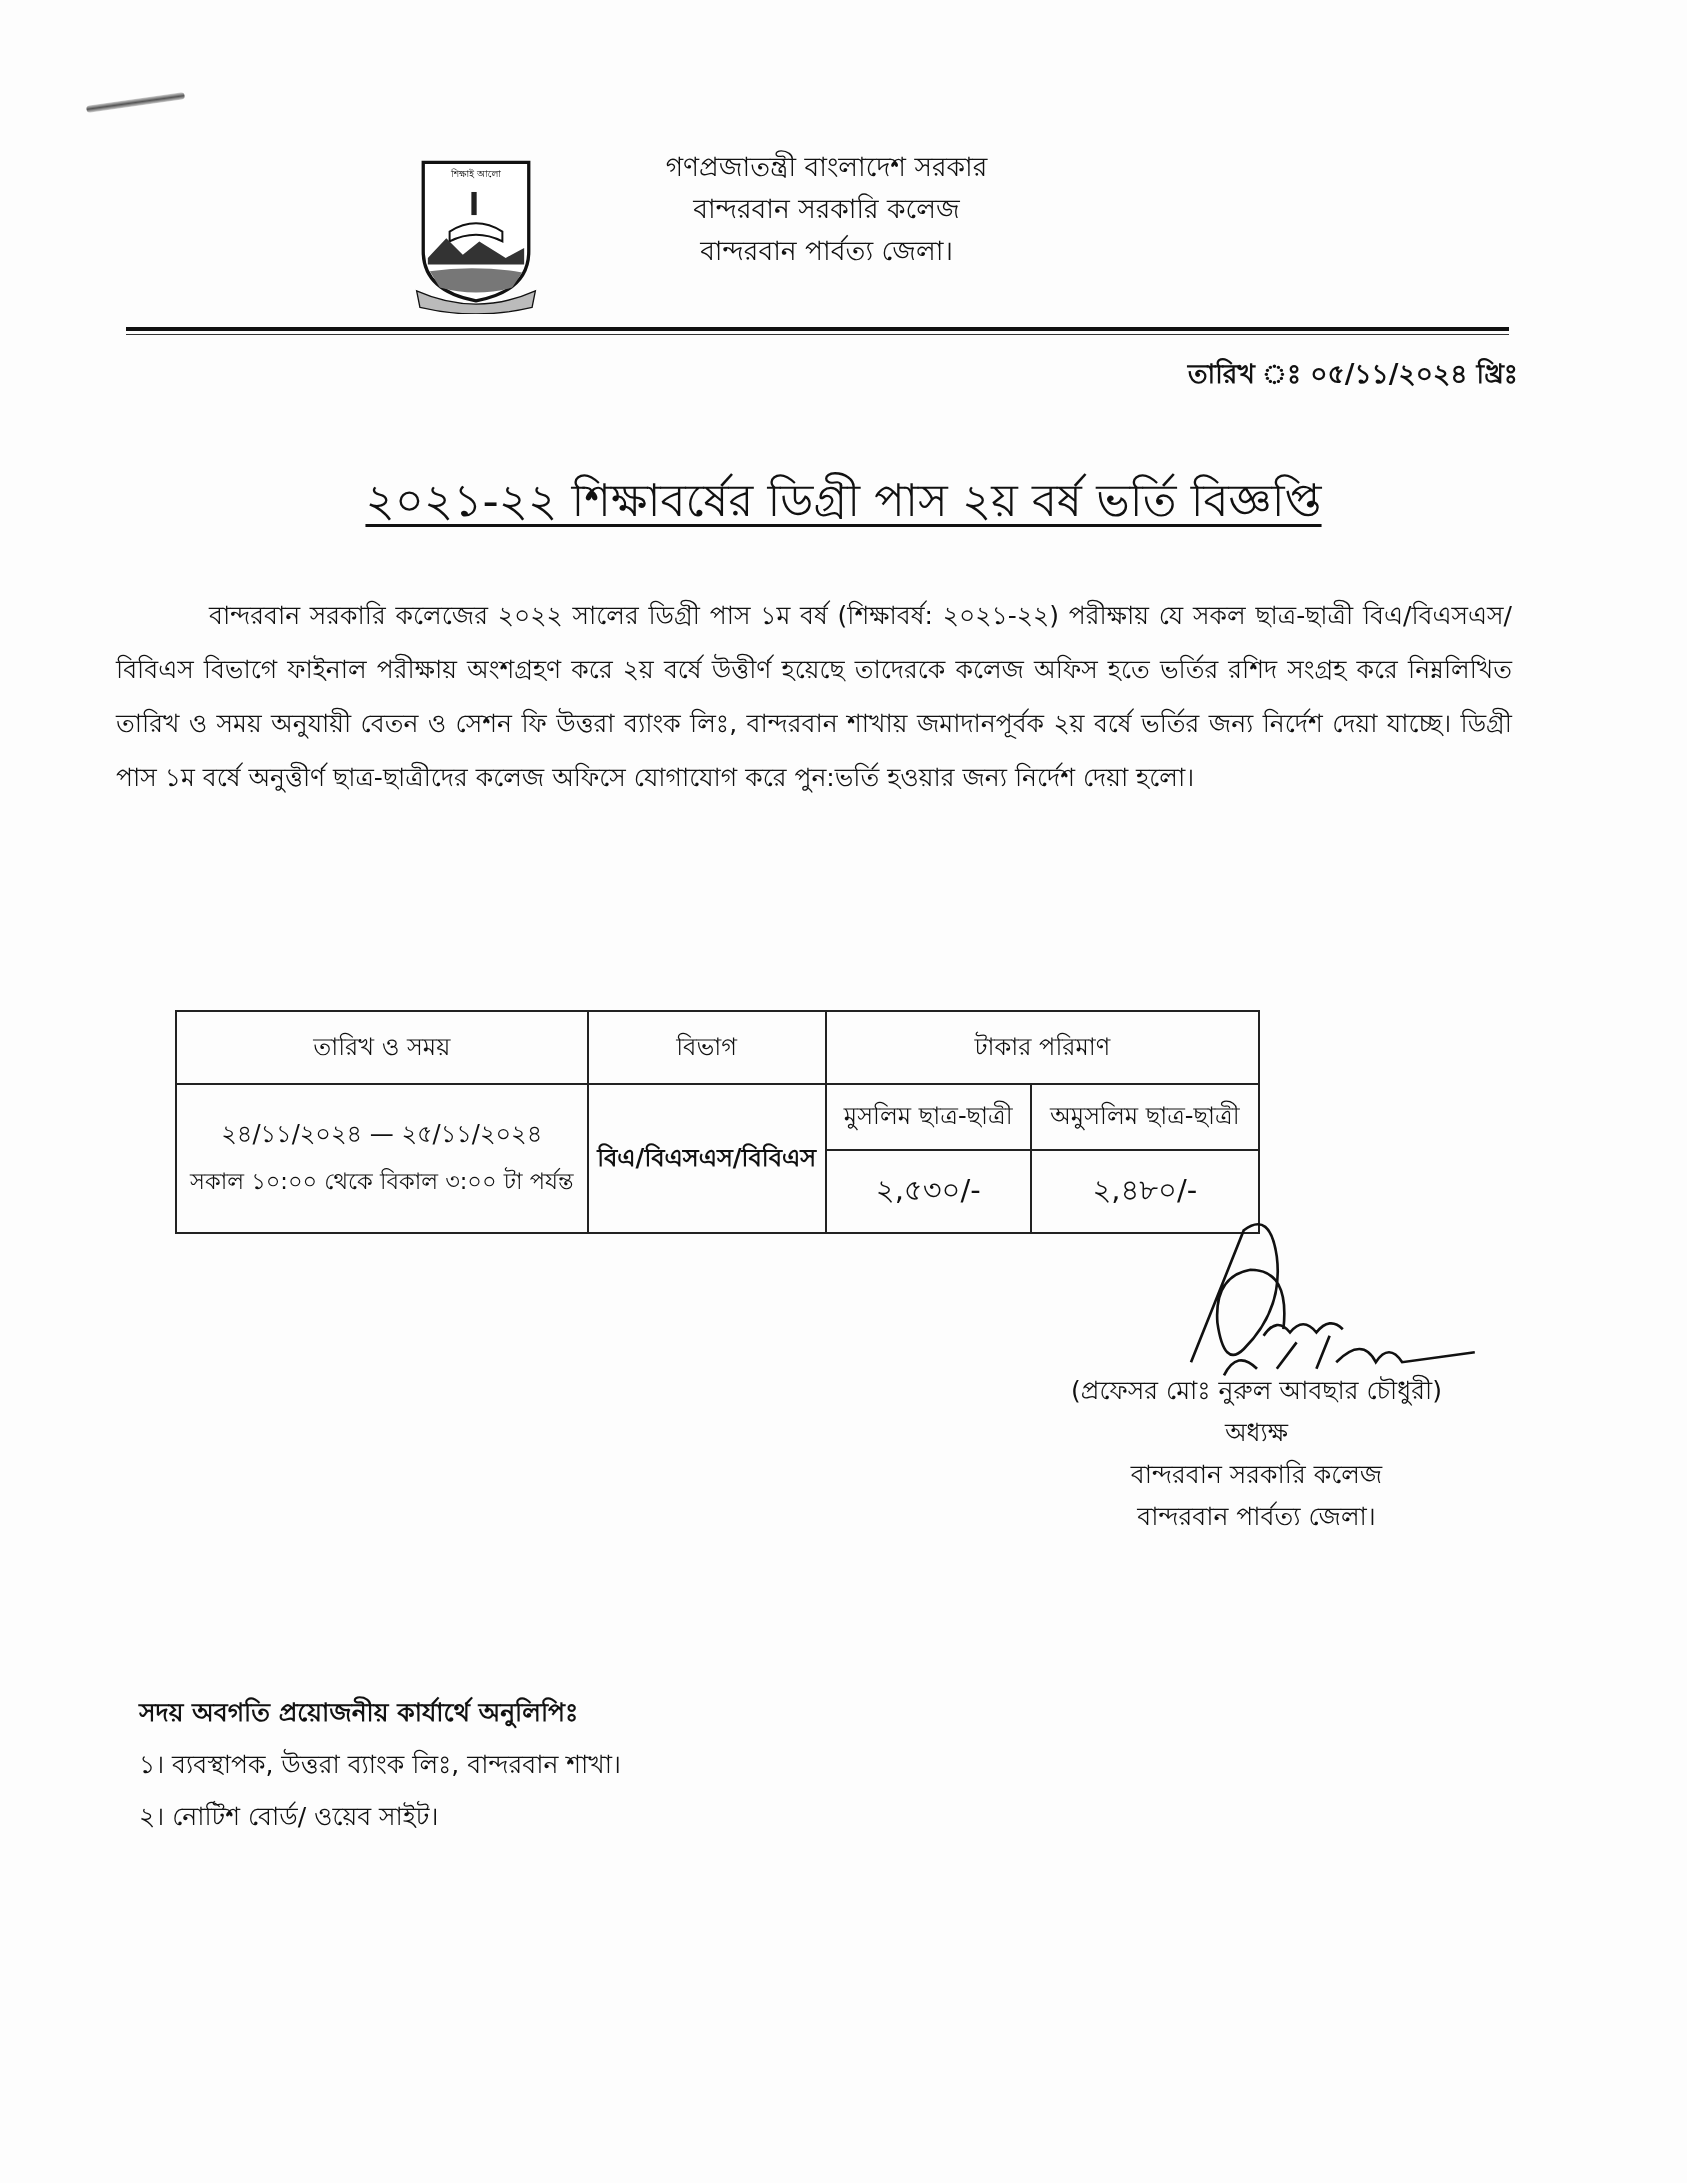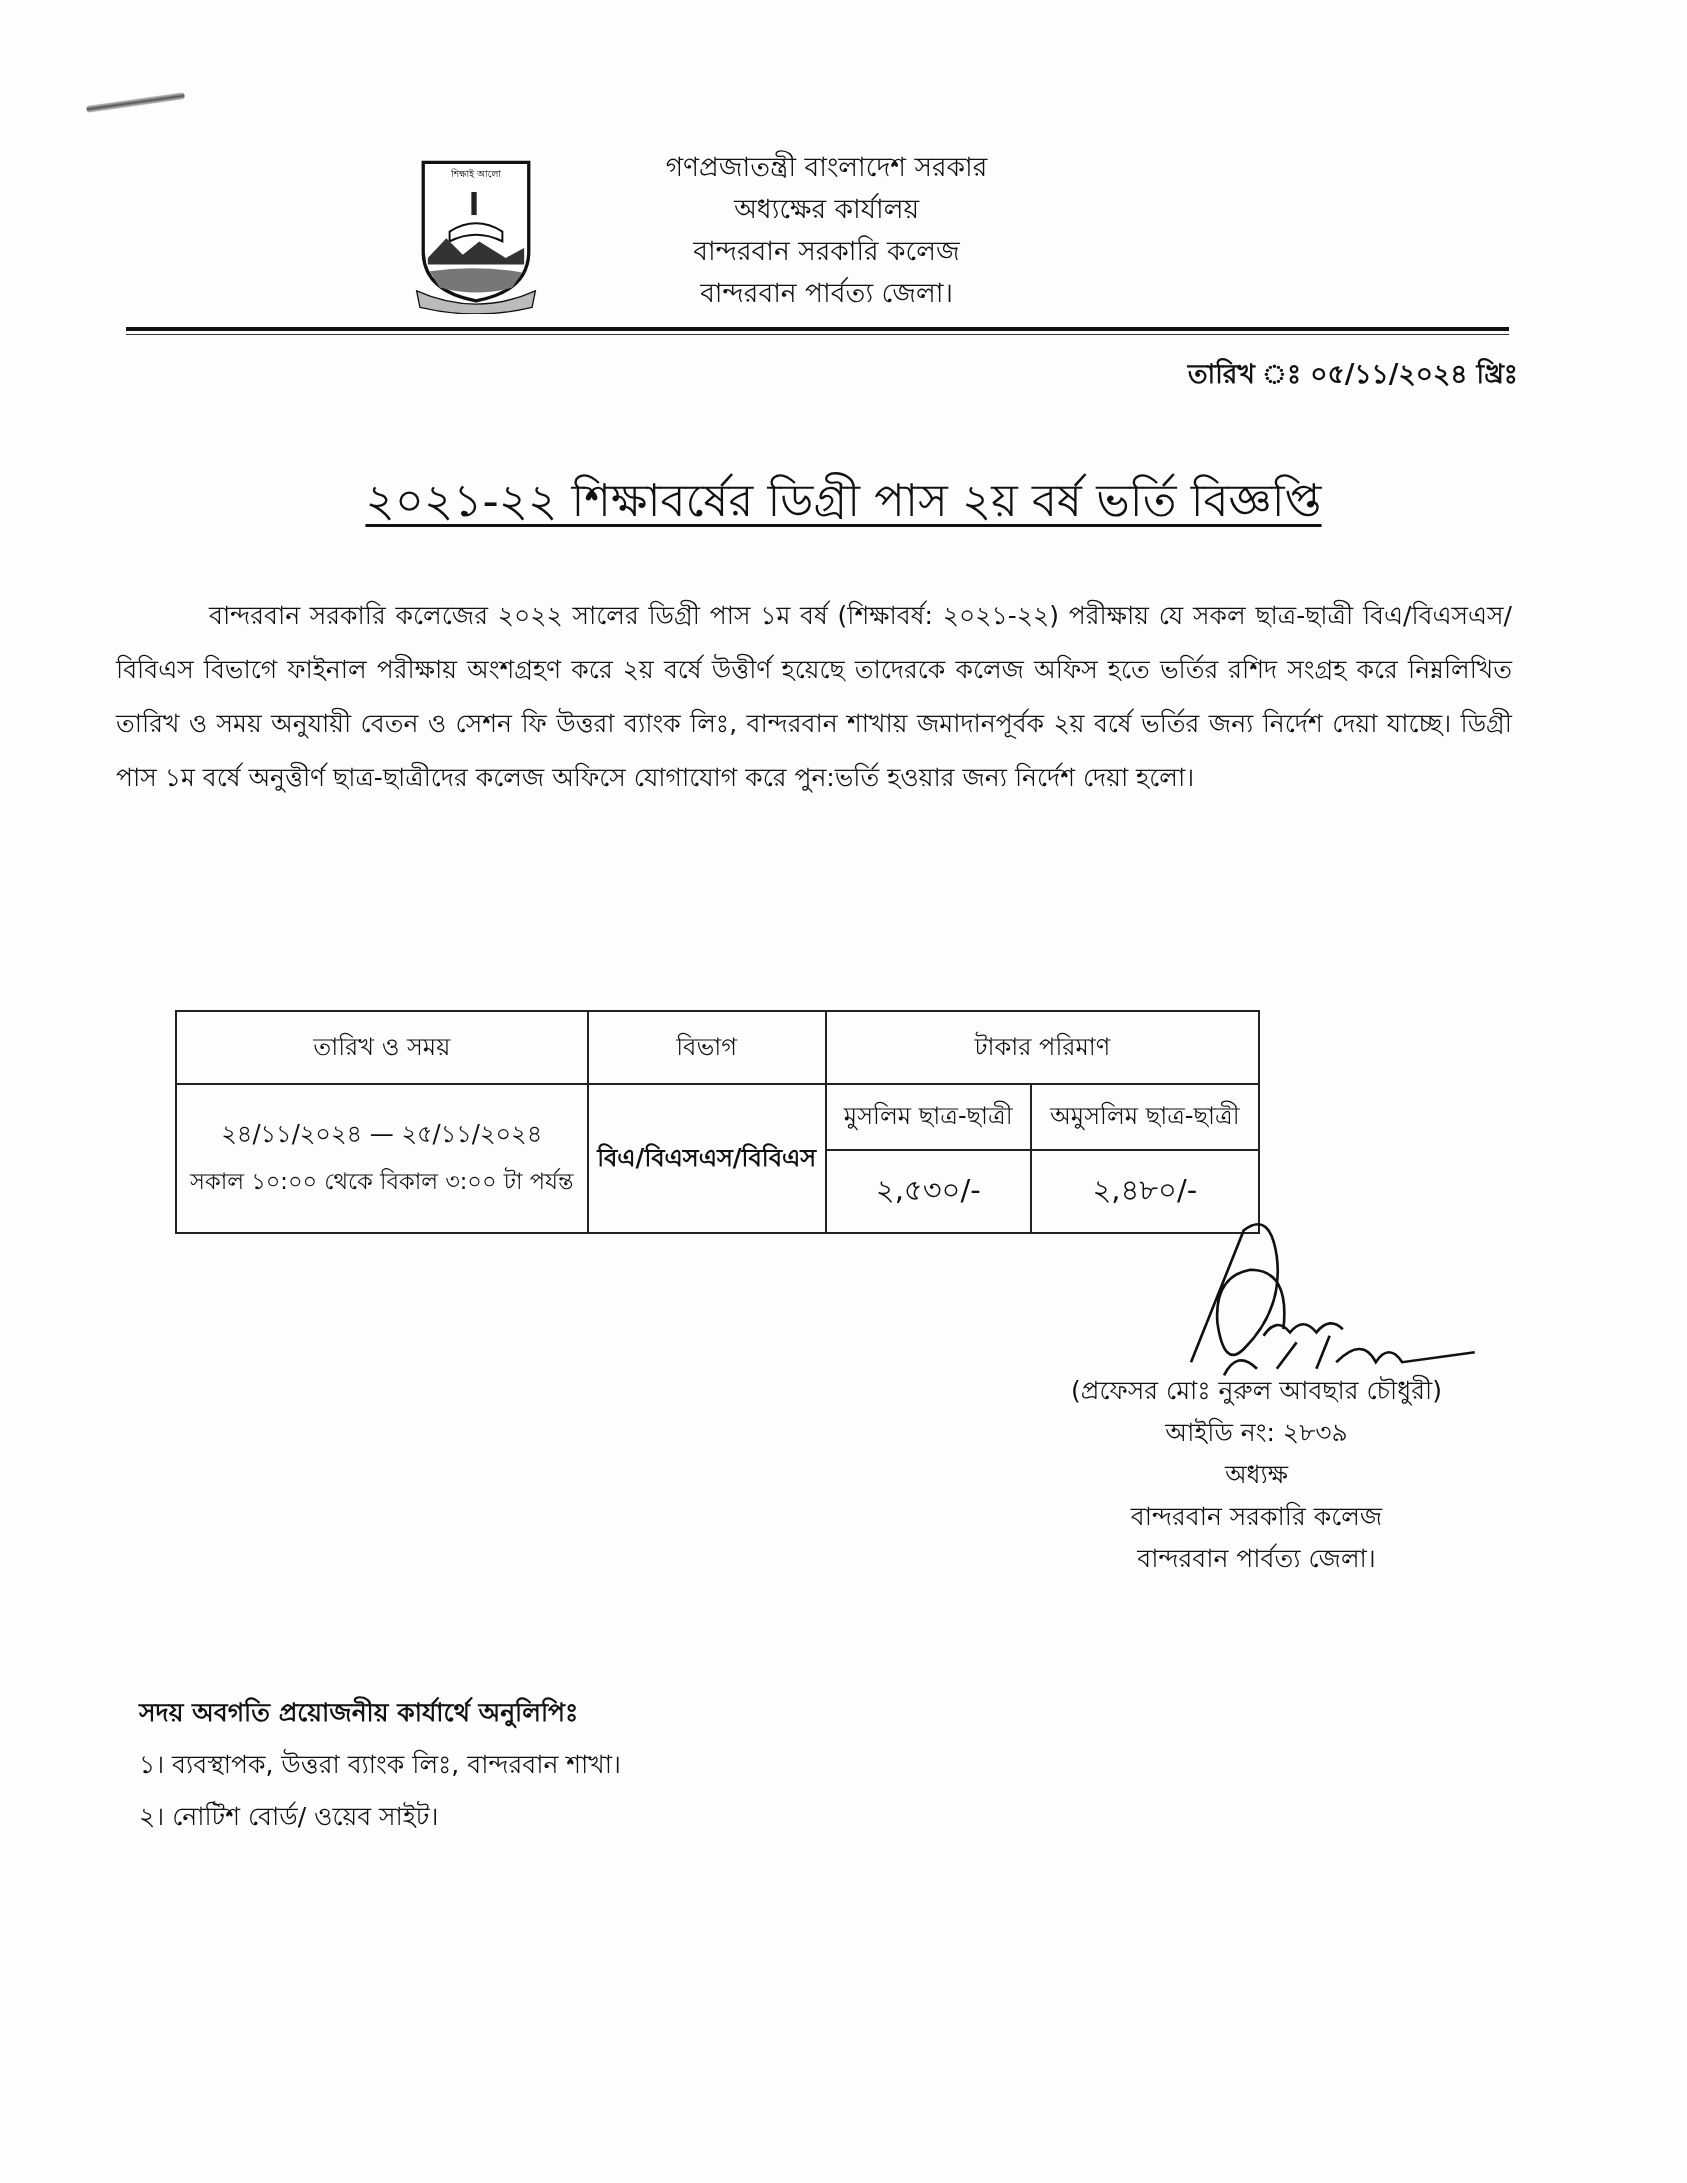--- a/index.html
+++ b/index.html
@@ -36,21 +36,20 @@
   <text x="95" y="28" font-size="14" text-anchor="middle">শিক্ষাই আলো</text>
   <rect x="88" y="50" width="8" height="35" fill="#222"></rect>
   <path d="M55 110 Q95 85 135 110 L135 125 Q95 105 55 125 Z" fill="#fff" stroke="#111" stroke-width="3"></path>
   <path d="M22 150 L50 120 L75 145 L100 125 L140 150 L168 135 L168 160 L22 160 Z" fill="#333"></path>
   <path d="M25 170 Q95 160 165 172 L150 195 Q95 210 40 195 Z" fill="#777"></path>
   <path d="M5 200 Q95 240 185 200 L180 225 Q95 245 10 225 Z" fill="#bbb" stroke="#111" stroke-width="2"></path>
 </svg>
 
 <div class="abs header">
   <div>গণপ্রজাতন্ত্রী বাংলাদেশ সরকার</div>
-  <div>অধ্যক্ষের কার্যালয়</div>
   <div>বান্দরবান সরকারি কলেজ</div>
   <div>বান্দরবান পার্বত্য জেলা।</div>
 </div>
 
 <div class="abs rule1"></div>
 <div class="abs rule2"></div>
 
 <div class="abs date">তারিখ ঃ ০৫/১১/২০২৪ খ্রিঃ</div>
 
 <div class="abs title">
@@ -83,21 +82,20 @@
   </table>
 
 <svg class="abs sig" viewBox="0 0 480 250">
   <path d="M40 220 L120 20 Q160 -10 170 60 Q180 140 120 200 Q90 230 80 160 Q75 90 130 80 Q190 80 180 170" fill="none" stroke="#111" stroke-width="4"></path>
   <path d="M150 180 Q170 150 190 175 Q210 150 230 175 Q250 150 270 170" fill="none" stroke="#111" stroke-width="4"></path>
   <path d="M90 240 Q110 200 140 230 M170 230 L200 190 M230 230 L250 180 M260 220 Q300 180 320 220 Q340 190 360 220 L470 205" fill="none" stroke="#111" stroke-width="4"></path>
 </svg>
 
 <div class="abs sigblock">
   <div>(প্রফেসর মোঃ নুরুল আবছার চৌধুরী)</div>
-  <div>আইডি নং: ২৮৩৯</div>
   <div>অধ্যক্ষ</div>
   <div>বান্দরবান সরকারি কলেজ</div>
   <div>বান্দরবান পার্বত্য জেলা।</div>
 </div>
 
 <div class="abs cc">
   <div class="cc-title">সদয় অবগতি প্রয়োজনীয় কার্যার্থে অনুলিপিঃ</div>
   <div>১। ব্যবস্থাপক, উত্তরা ব্যাংক লিঃ, বান্দরবান শাখা।</div>
   <div>২। নোটিশ বোর্ড/ ওয়েব সাইট।</div>
 </div>

